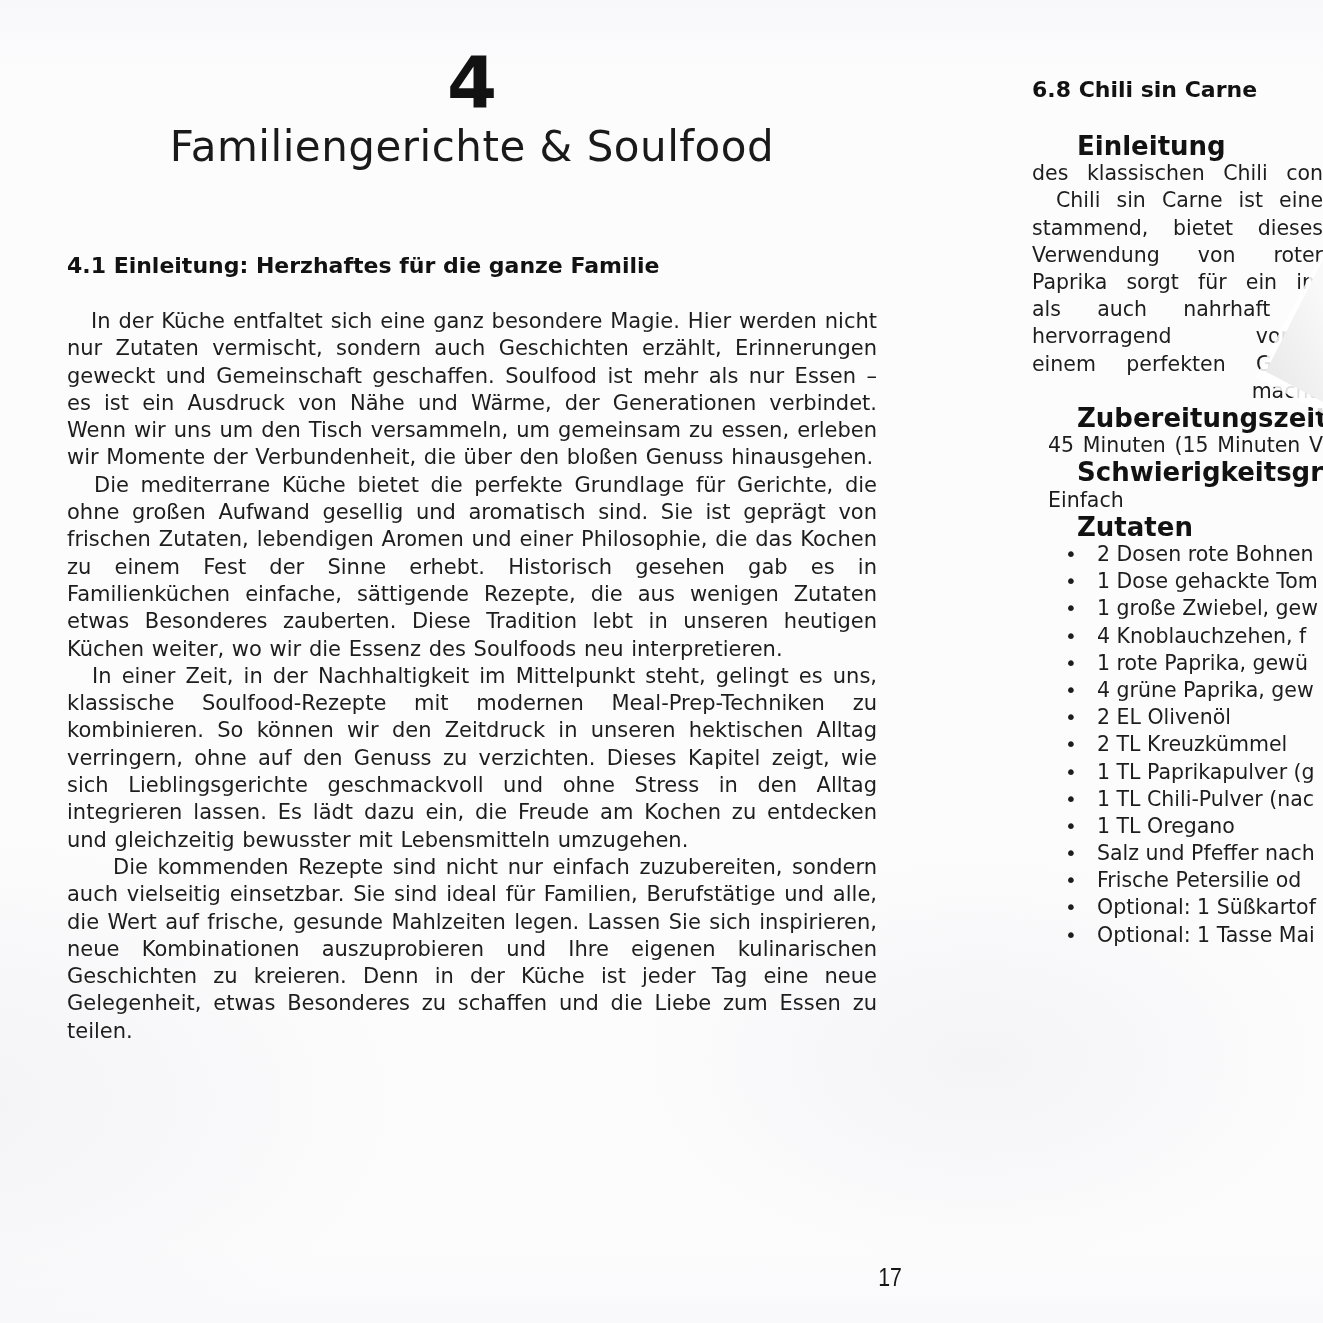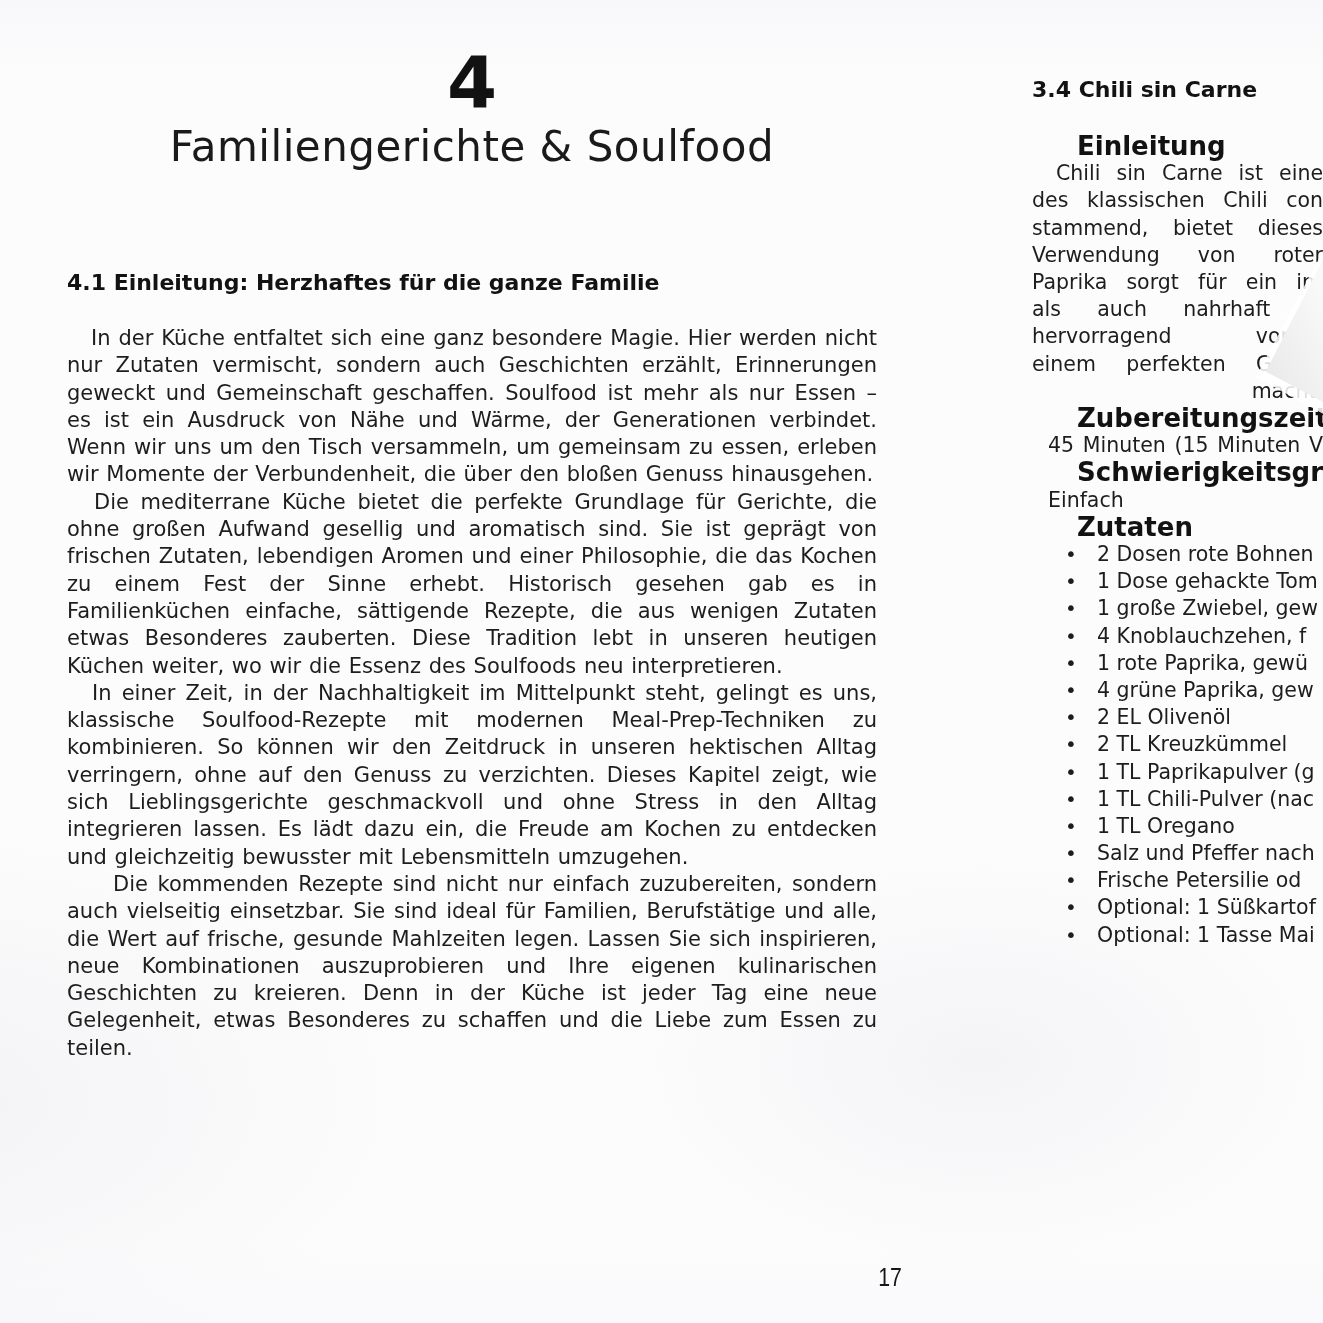--- a/index.html
+++ b/index.html
@@ -21,21 +21,21 @@
     font-family:"DejaVu Sans", sans-serif;
     color:var(--text);
   }
 
   
   .chapter-head{position:absolute;left:67px;top:46px;width:810px;text-align:center;}
   .chapter-num{font-size:72px;line-height:1;font-weight:600;color:var(--heading);}
   .chapter-title{margin-top:6px;font-size:42px;line-height:1.1;font-weight:400;letter-spacing:0.5px;color:#1a1a1a;}
 
   
-  .left-col{position:absolute;left:67px;top:270px;width:810px;}
+  .left-col{position:absolute;left:67px;top:253px;width:810px;}
   .left-col h2{font-size:22px;line-height:26px;font-weight:700;color:var(--heading);margin-bottom:29px;}
   .left-col p{
     font-size:21px;line-height:27.3px;text-align:justify;
     word-spacing:1px;hyphens:none;color:var(--text);
   }
   .p1{text-indent:24px;}
   .p2{text-indent:27px;}
   .p3{text-indent:25px;}
   .p4{text-indent:46px;}
 
@@ -87,25 +87,25 @@
 
   <div class="left-col">
     <h2>4.1 Einleitung: Herzhaftes für die ganze Familie</h2>
     <p class="p1">In der Küche entfaltet sich eine ganz besondere Magie. Hier werden nicht nur Zutaten vermischt, sondern auch Geschichten erzählt, Erinnerungen geweckt und Gemeinschaft geschaffen. Soulfood ist mehr als nur Essen – es ist ein Ausdruck von Nähe und Wärme, der Generationen verbindet. Wenn wir uns um den Tisch versammeln, um gemeinsam zu essen, erleben wir Momente der Verbundenheit, die über den bloßen Genuss hinausgehen.</p>
     <p class="p2">Die mediterrane Küche bietet die perfekte Grundlage für Gerichte, die ohne großen Aufwand gesellig und aromatisch sind. Sie ist geprägt von frischen Zutaten, lebendigen Aromen und einer Philosophie, die das Kochen zu einem Fest der Sinne erhebt. Historisch gesehen gab es in Familienküchen einfache, sättigende Rezepte, die aus wenigen Zutaten etwas Besonderes zauberten. Diese Tradition lebt in unseren heutigen Küchen weiter, wo wir die Essenz des Soulfoods neu interpretieren.</p>
     <p class="p3">In einer Zeit, in der Nachhaltigkeit im Mittelpunkt steht, gelingt es uns, klassische Soulfood-Rezepte mit modernen Meal-Prep-Techniken zu kombinieren. So können wir den Zeitdruck in unseren hektischen Alltag verringern, ohne auf den Genuss zu verzichten. Dieses Kapitel zeigt, wie sich Lieblingsgerichte geschmackvoll und ohne Stress in den Alltag integrieren lassen. Es lädt dazu ein, die Freude am Kochen zu entdecken und gleichzeitig bewusster mit Lebensmitteln umzugehen.</p>
     <p class="p4">Die kommenden Rezepte sind nicht nur einfach zuzubereiten, sondern auch vielseitig einsetzbar. Sie sind ideal für Familien, Berufstätige und alle, die Wert auf frische, gesunde Mahlzeiten legen. Lassen Sie sich inspirieren, neue Kombinationen auszuprobieren und Ihre eigenen kulinarischen Geschichten zu kreieren. Denn in der Küche ist jeder Tag eine neue Gelegenheit, etwas Besonderes zu schaffen und die Liebe zum Essen zu teilen.</p>
   </div>
 
   <div class="right-col">
-    <h2>3.4 Chili sin Carne</h2>
+    <h2>6.8 Chili sin Carne</h2>
 
     <div class="rlabel">Einleitung</div>
+    <div class="rline cut">des klassischen Chili con</div>
     <div class="rline cut indent">Chili sin Carne ist eine</div>
-    <div class="rline cut">des klassischen Chili con</div>
     <div class="rline cut">stammend, bietet dieses</div>
     <div class="rline cut">Verwendung von roter</div>
     <div class="rline cut">Paprika sorgt für ein int</div>
     <div class="rline cut">als auch nahrhaft is</div>
     <div class="rline cut">hervorragend vorber</div>
     <div class="rline cut">einem perfekten Gerich</div>
     <div class="rline">macht.</div>
 
     <div class="rlabel">Zubereitungszeit</div>
     <div class="rvalue cut">45 Minuten (15 Minuten V</div>

